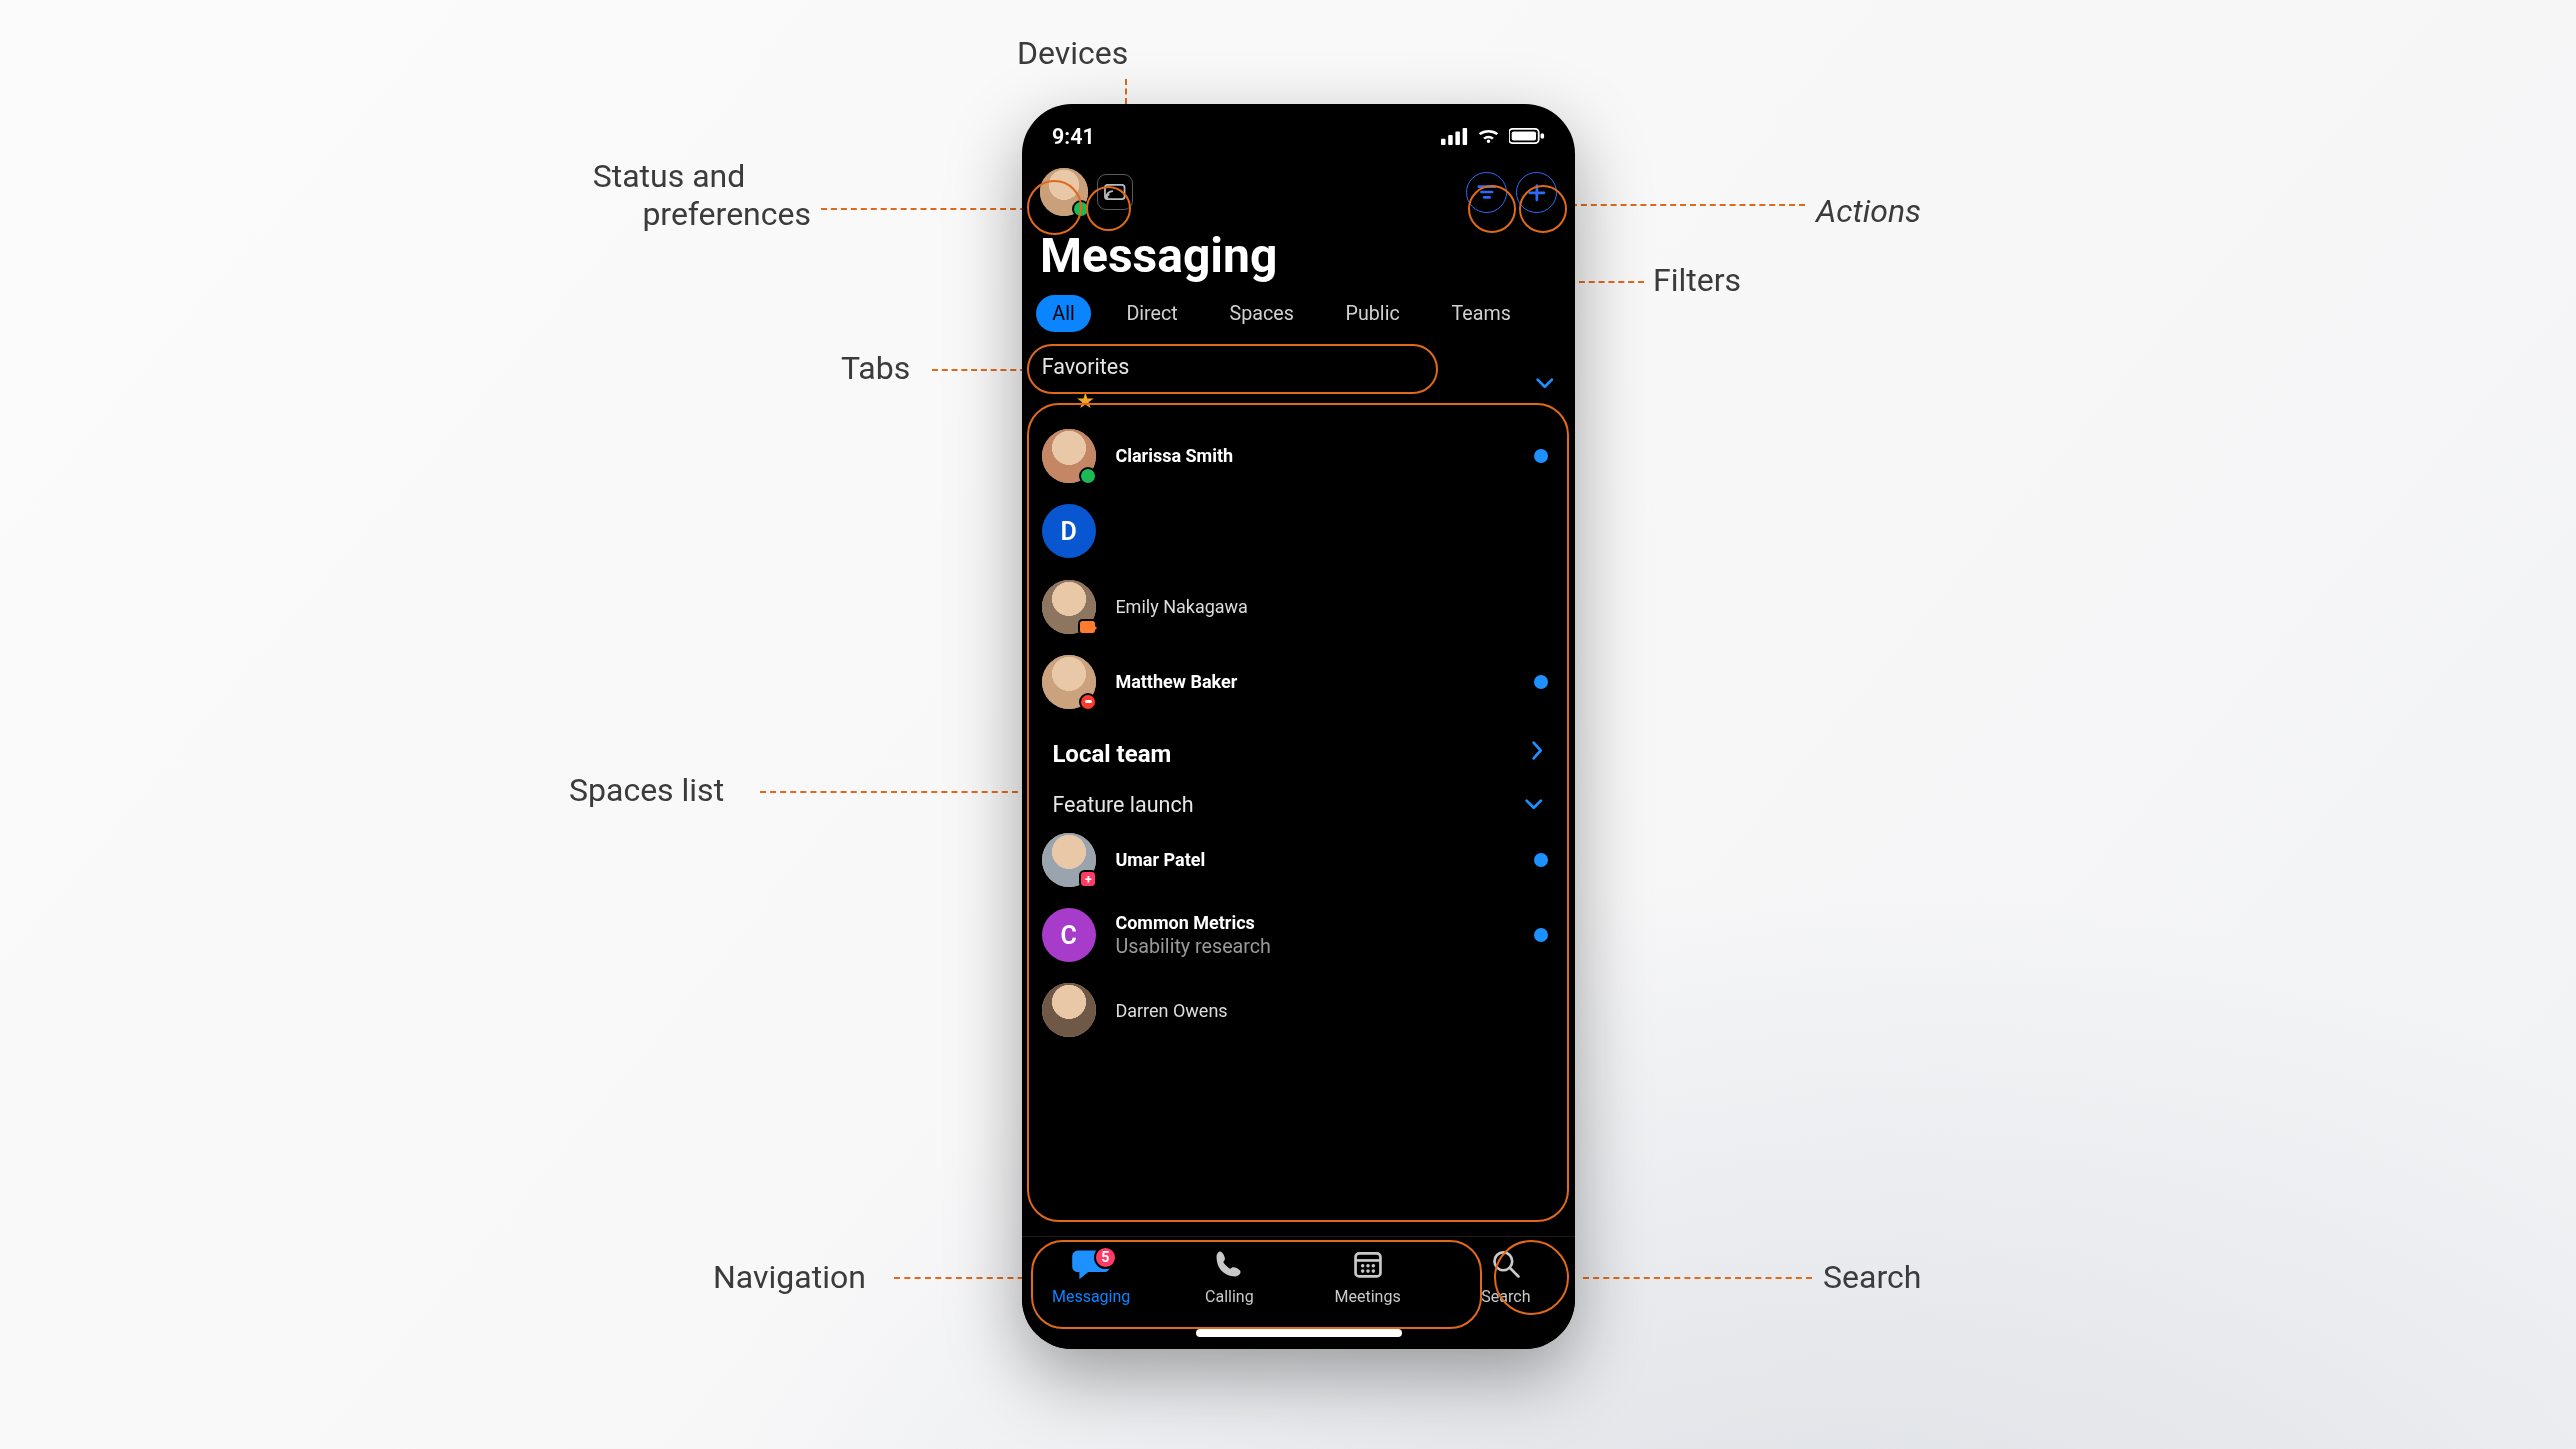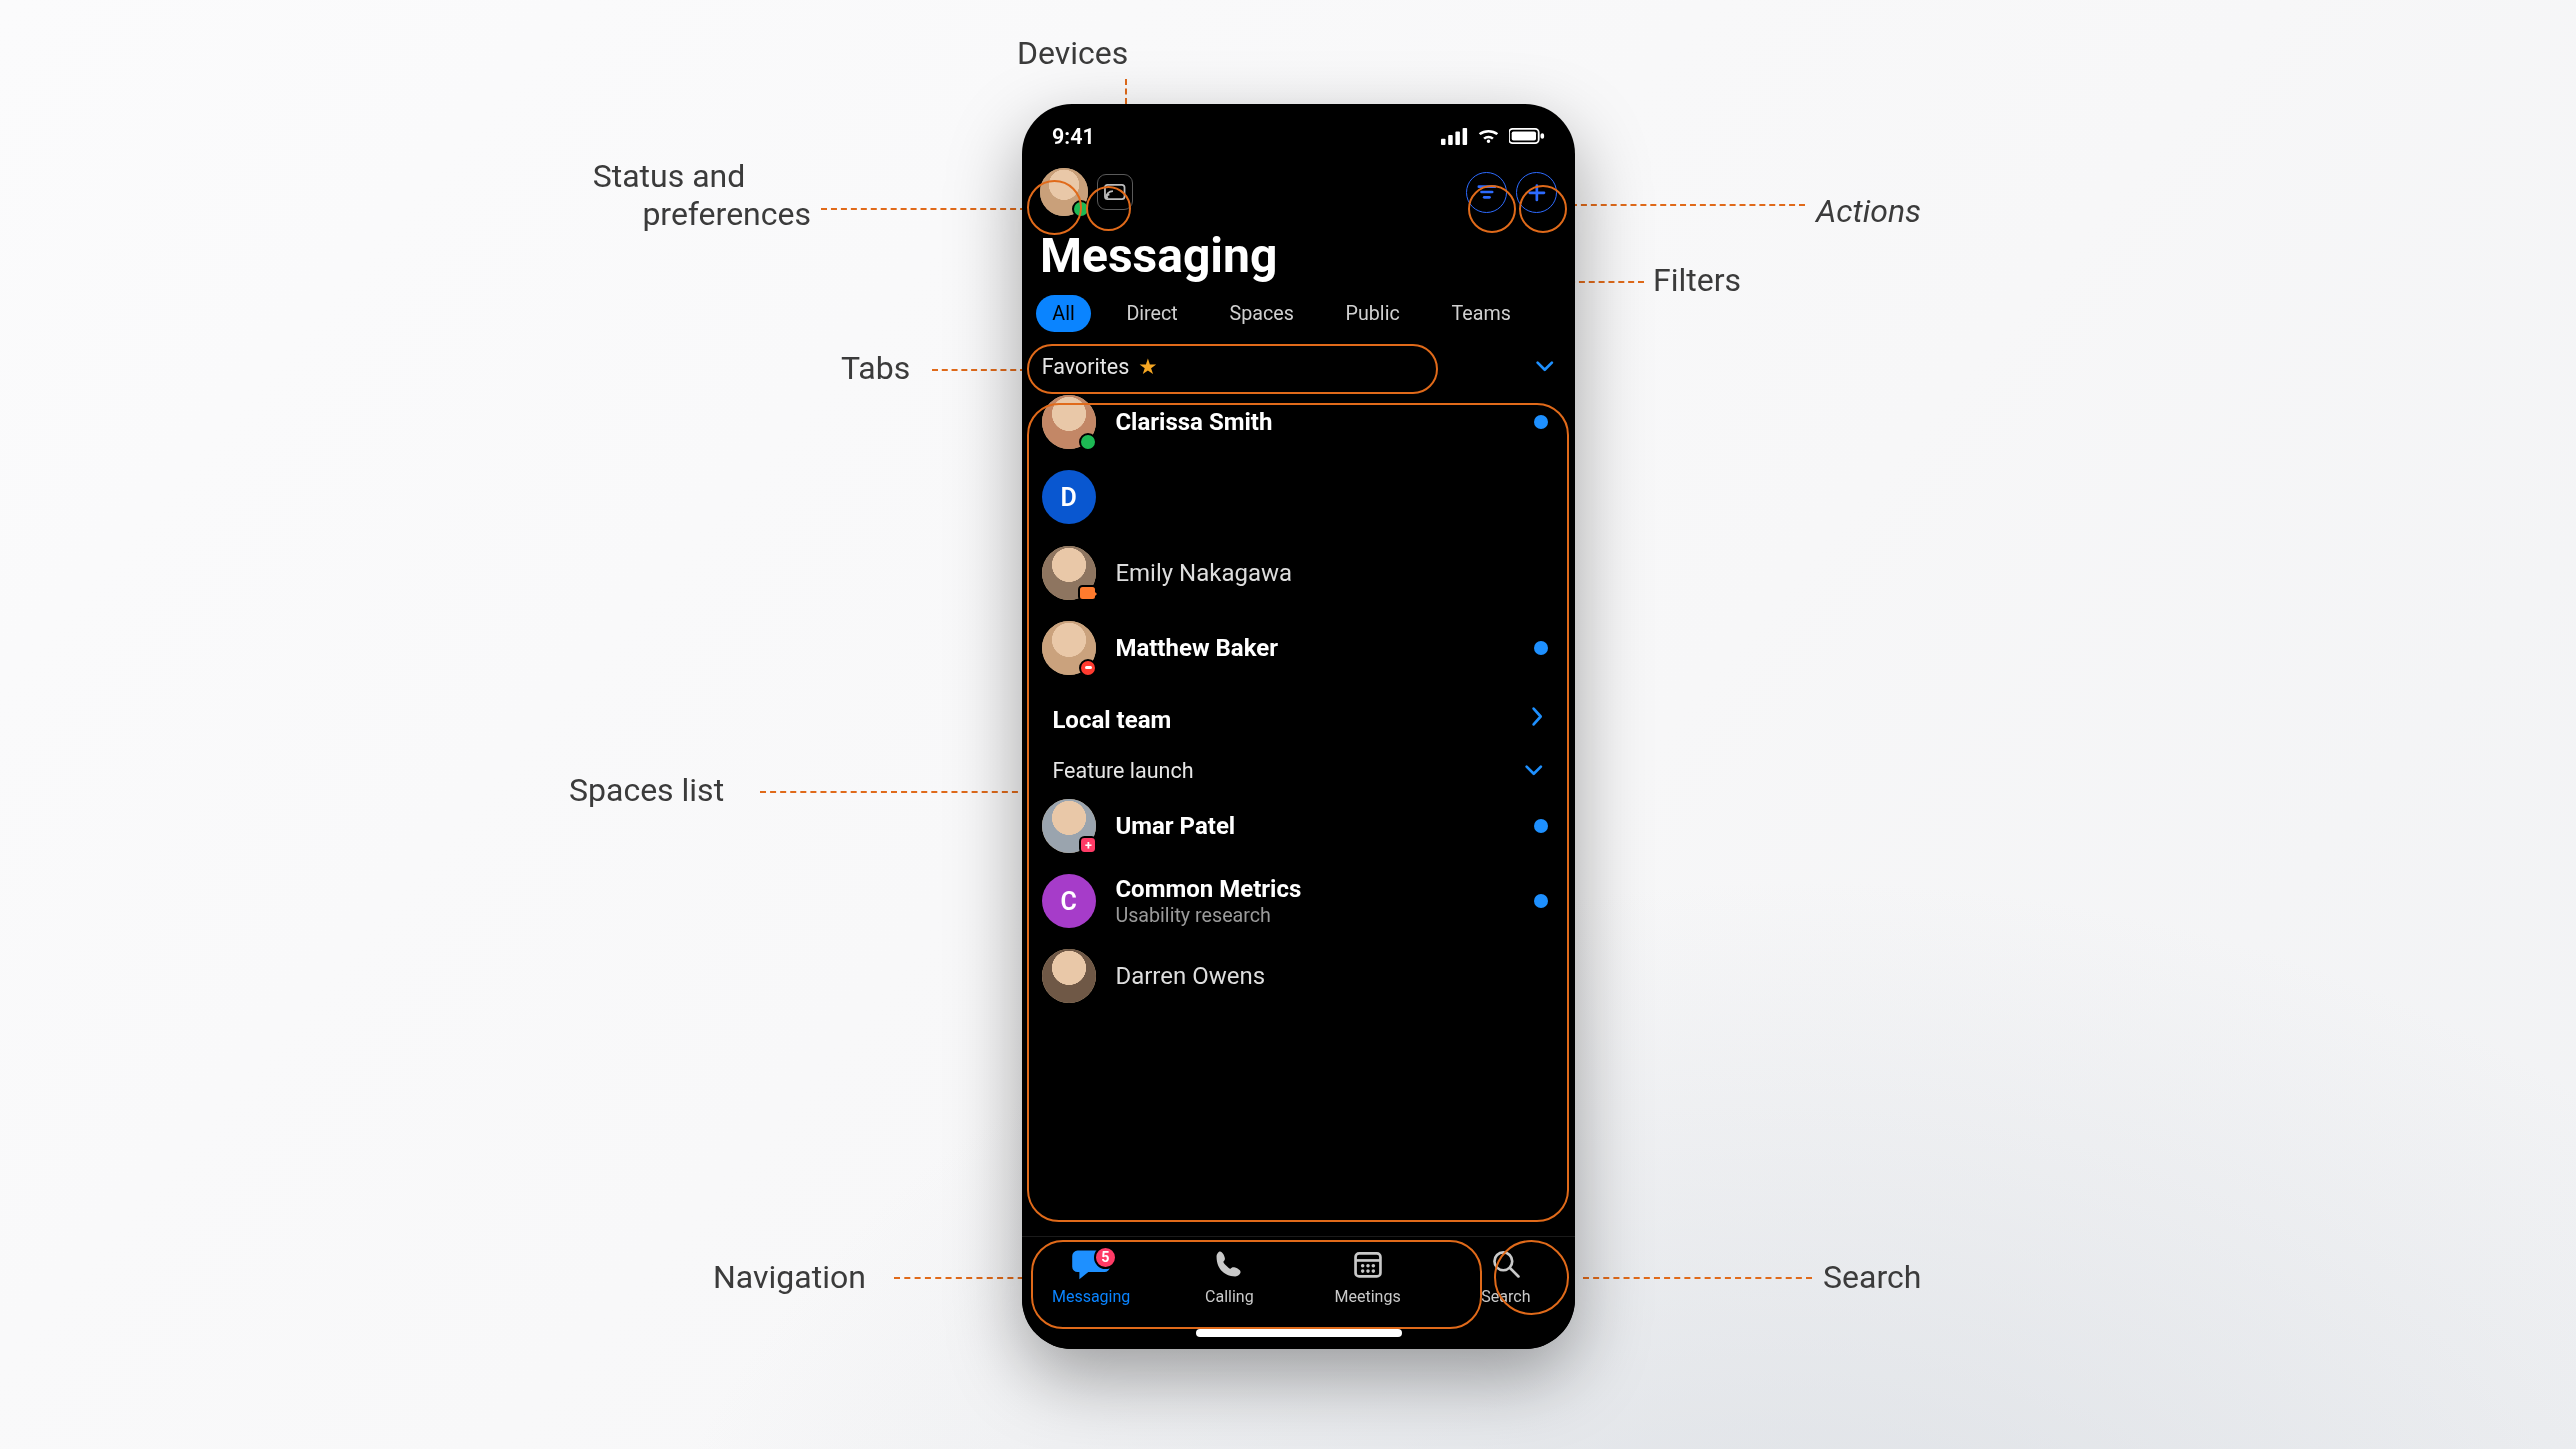--- a/index.html
+++ b/index.html
@@ -100,31 +100,31 @@
   .title{font-size:48px;font-weight:700;padding:3.6px 18px 10.7px;}
 
   .tabs{display:flex;gap:19.7px;padding:0 14.3px 12.5px;font-size:19.7px;align-items:center;}
   .tab{color:#d0d0d0;padding:7.2px 16px;border-radius:19.7px;}
   .tab.active{background:var(--blue);color:#000000;font-weight:400;}
 
   .section-head{
     display:flex;align-items:center;justify-content:space-between;
     padding:9px 19.7px 5.4px;font-size:21.5px;color:#e6e6e6;
   }
-  .section-head .left{display:flex;align-items:center;gap:9px;}
+  .section-head .left{display:flex;align-items:center;gap:9px;flex-direction:column;}
   .star{color:var(--star);font-size:21.5px;}
   .chev{color:var(--blue);}
 
   .list{padding:0 10.7px;}
   .row{
     display:flex;align-items:center;gap:19.7px;
     padding:10.7px 9px;
   }
   .row .txt{flex:1;min-width:0;}
-  .row .name{font-size:24px;color:#ddd;}
+  .row .name{font-size:18px;color:#ddd;}
   .row .name.bold{font-weight:700;color:#fff;}
   .row .sub{font-size:19.7px;color:var(--muted);margin-top:1.8px;}
   .row .dot{width:14.3px;height:14.3px;border-radius:7.2px;background:var(--unread);flex:0 0 14.3px;margin-right:7.2px;}
 
   .team-head{
     display:flex;align-items:center;justify-content:space-between;
     padding:19.7px 19.7px;font-size:24px;font-weight:700;color:#fff;text-align:center;
   }
 
   .initial{

